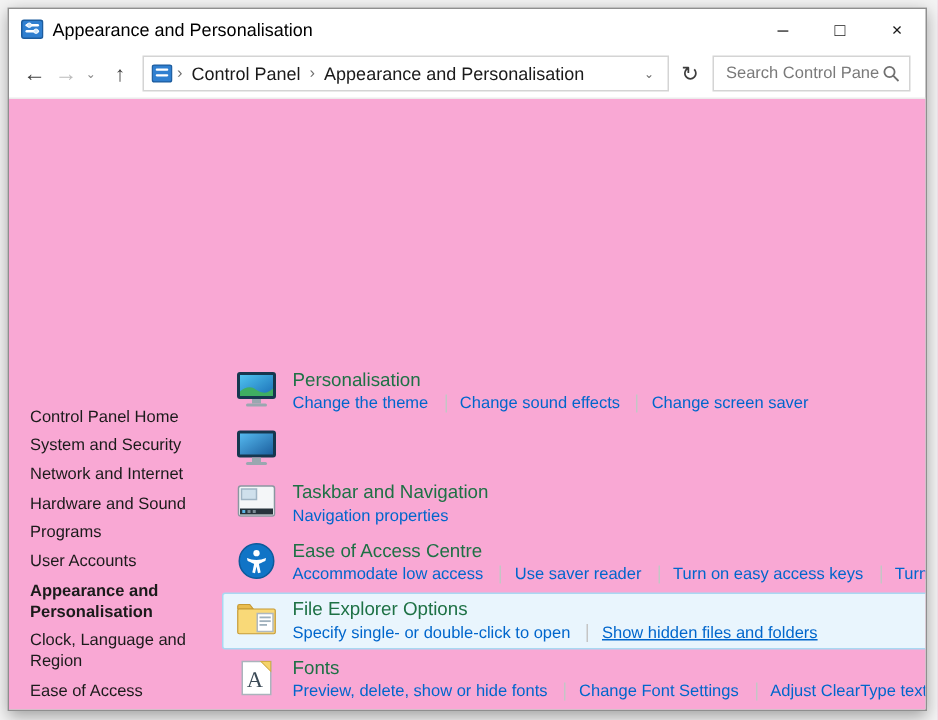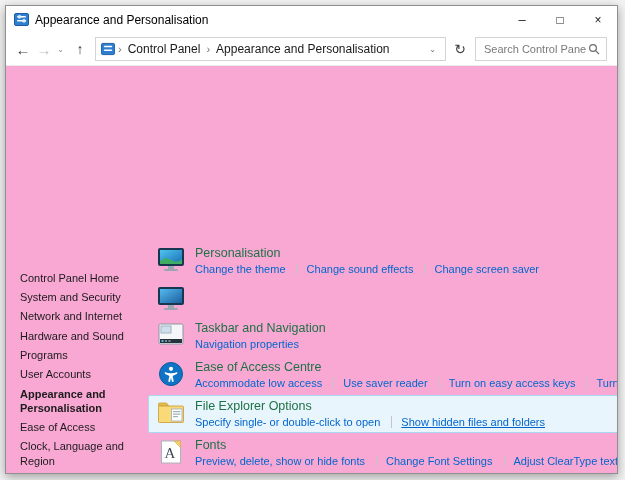--- a/index.html
+++ b/index.html
@@ -111,22 +111,22 @@
   <div class="bodyrow">
 
     <div class="sidebar">
       <div class="side-item">Control Panel Home</div>
       <div class="side-item">System and Security</div>
       <div class="side-item">Network and Internet</div>
       <div class="side-item">Hardware and Sound</div>
       <div class="side-item">Programs</div>
       <div class="side-item">User Accounts</div>
       <div class="side-item selected">Appearance and Personalisation</div>
+      <div class="side-item">Clock, Language and Region</div>
       <div class="side-item">Ease of Access</div>
-      <div class="side-item">Clock, Language and Region</div>
     </div>
 
     <div class="main">
 
       <div class="cat">
         <svg class="cat-icon" viewBox="0 0 28 26">
           <defs>
               <linearGradient id="g-pers" x1="0" y1="0" x2="1" y2="1">
             <stop offset="0" stop-color="#4fc3f0"></stop>
                 <stop offset="1" stop-color="#1b6fb6"></stop>

